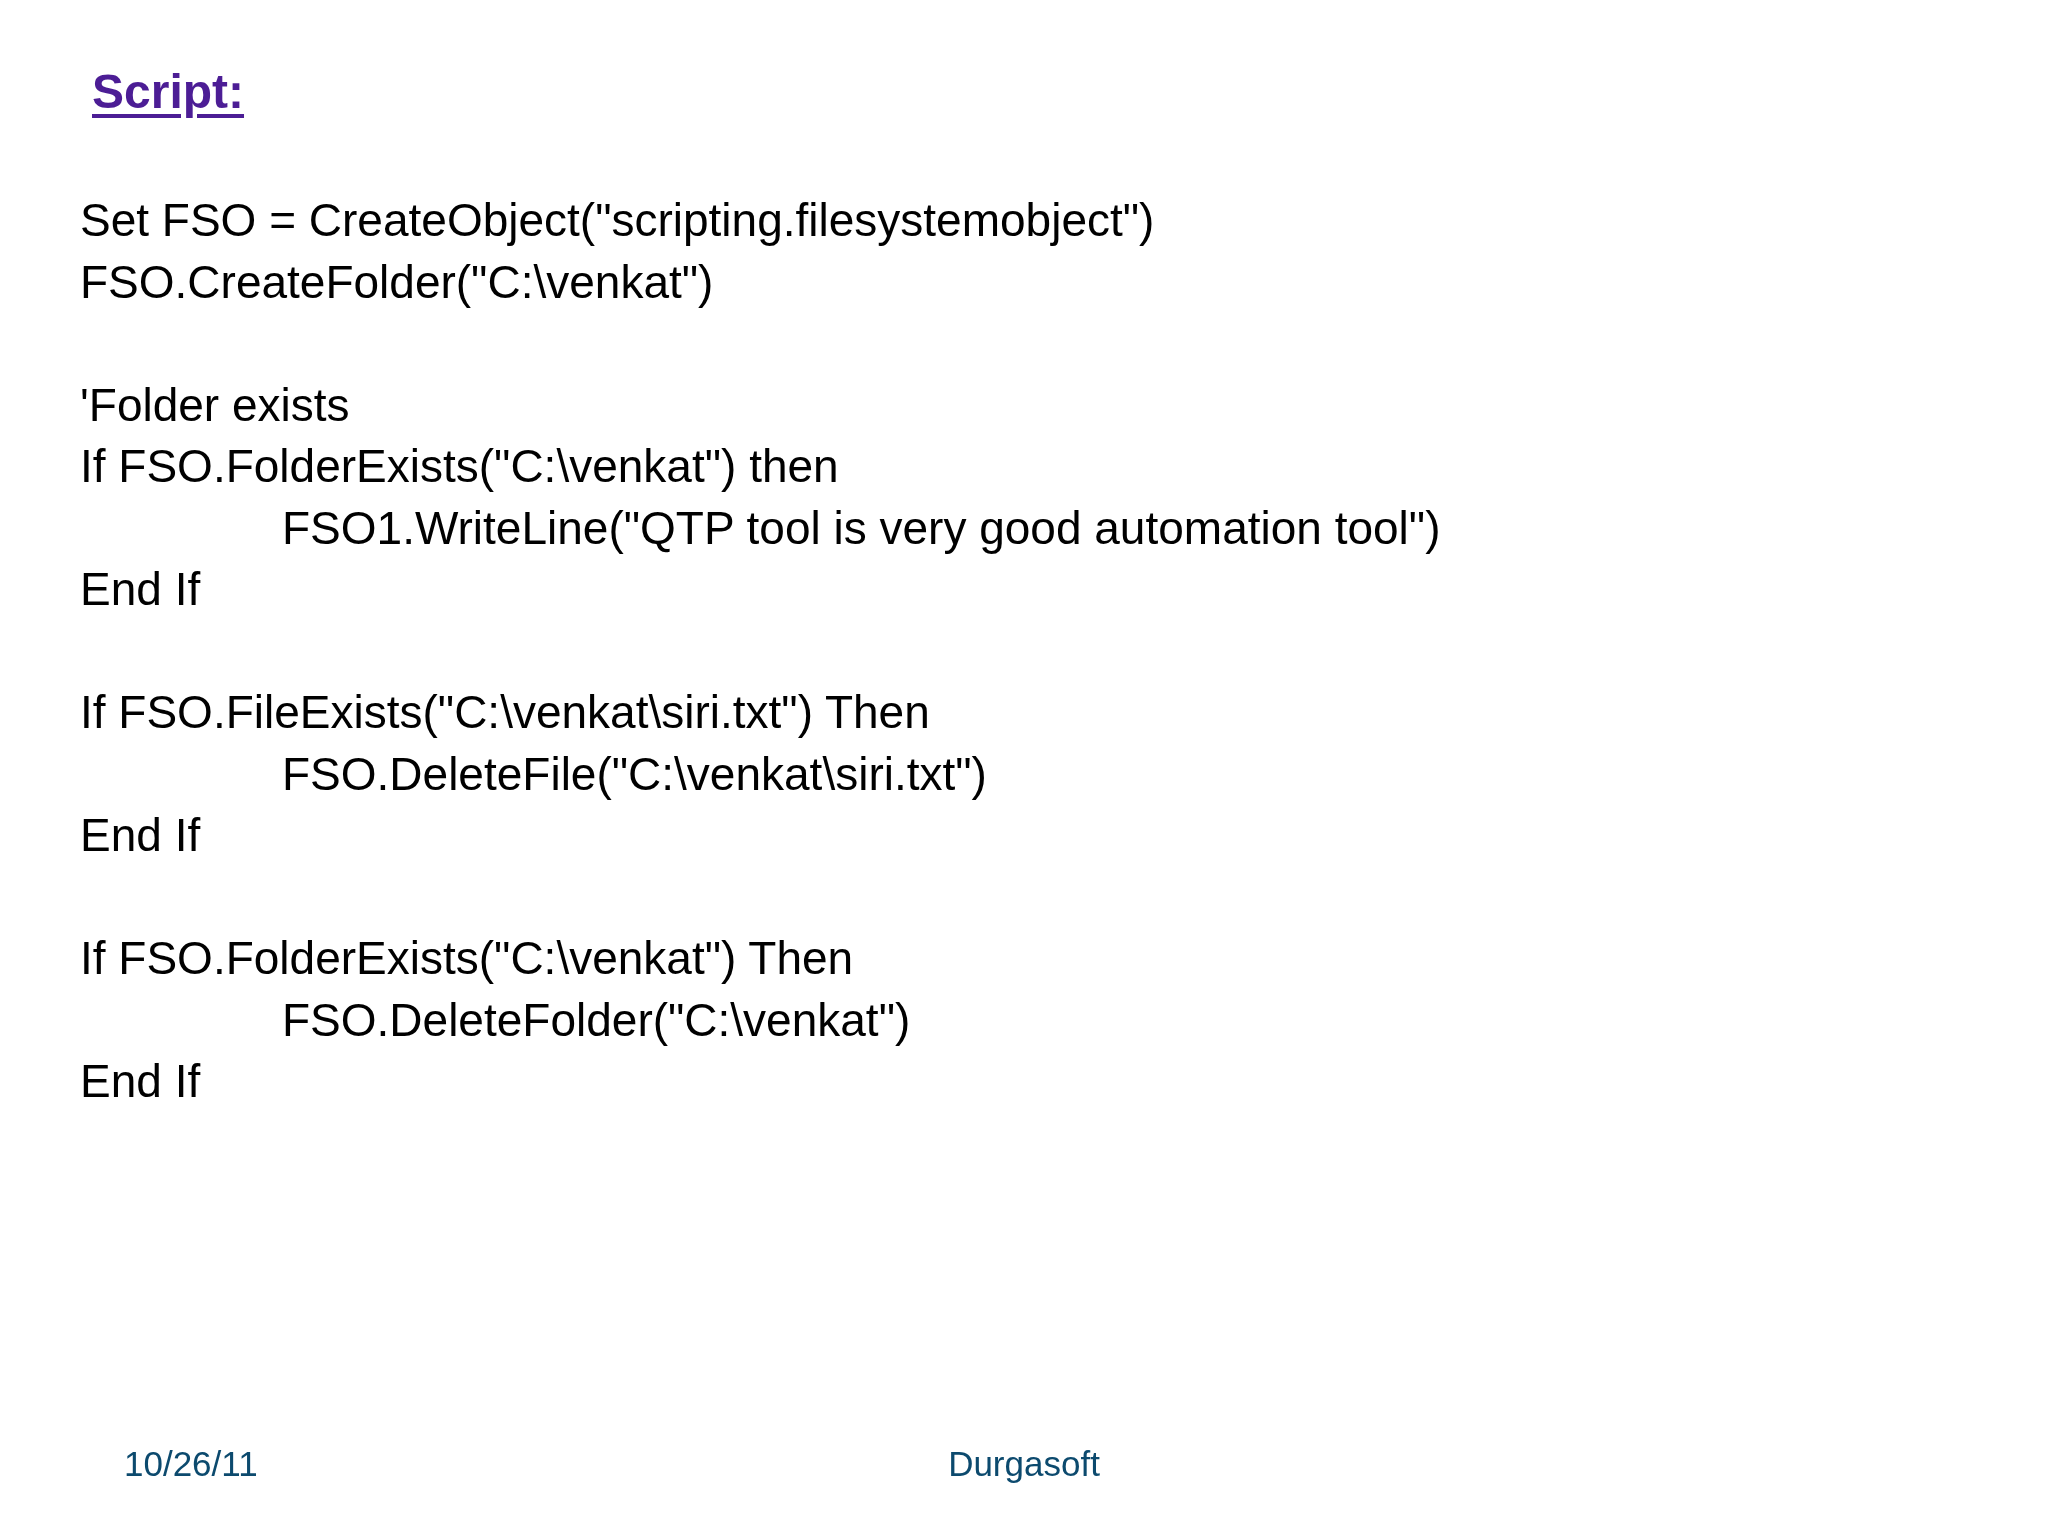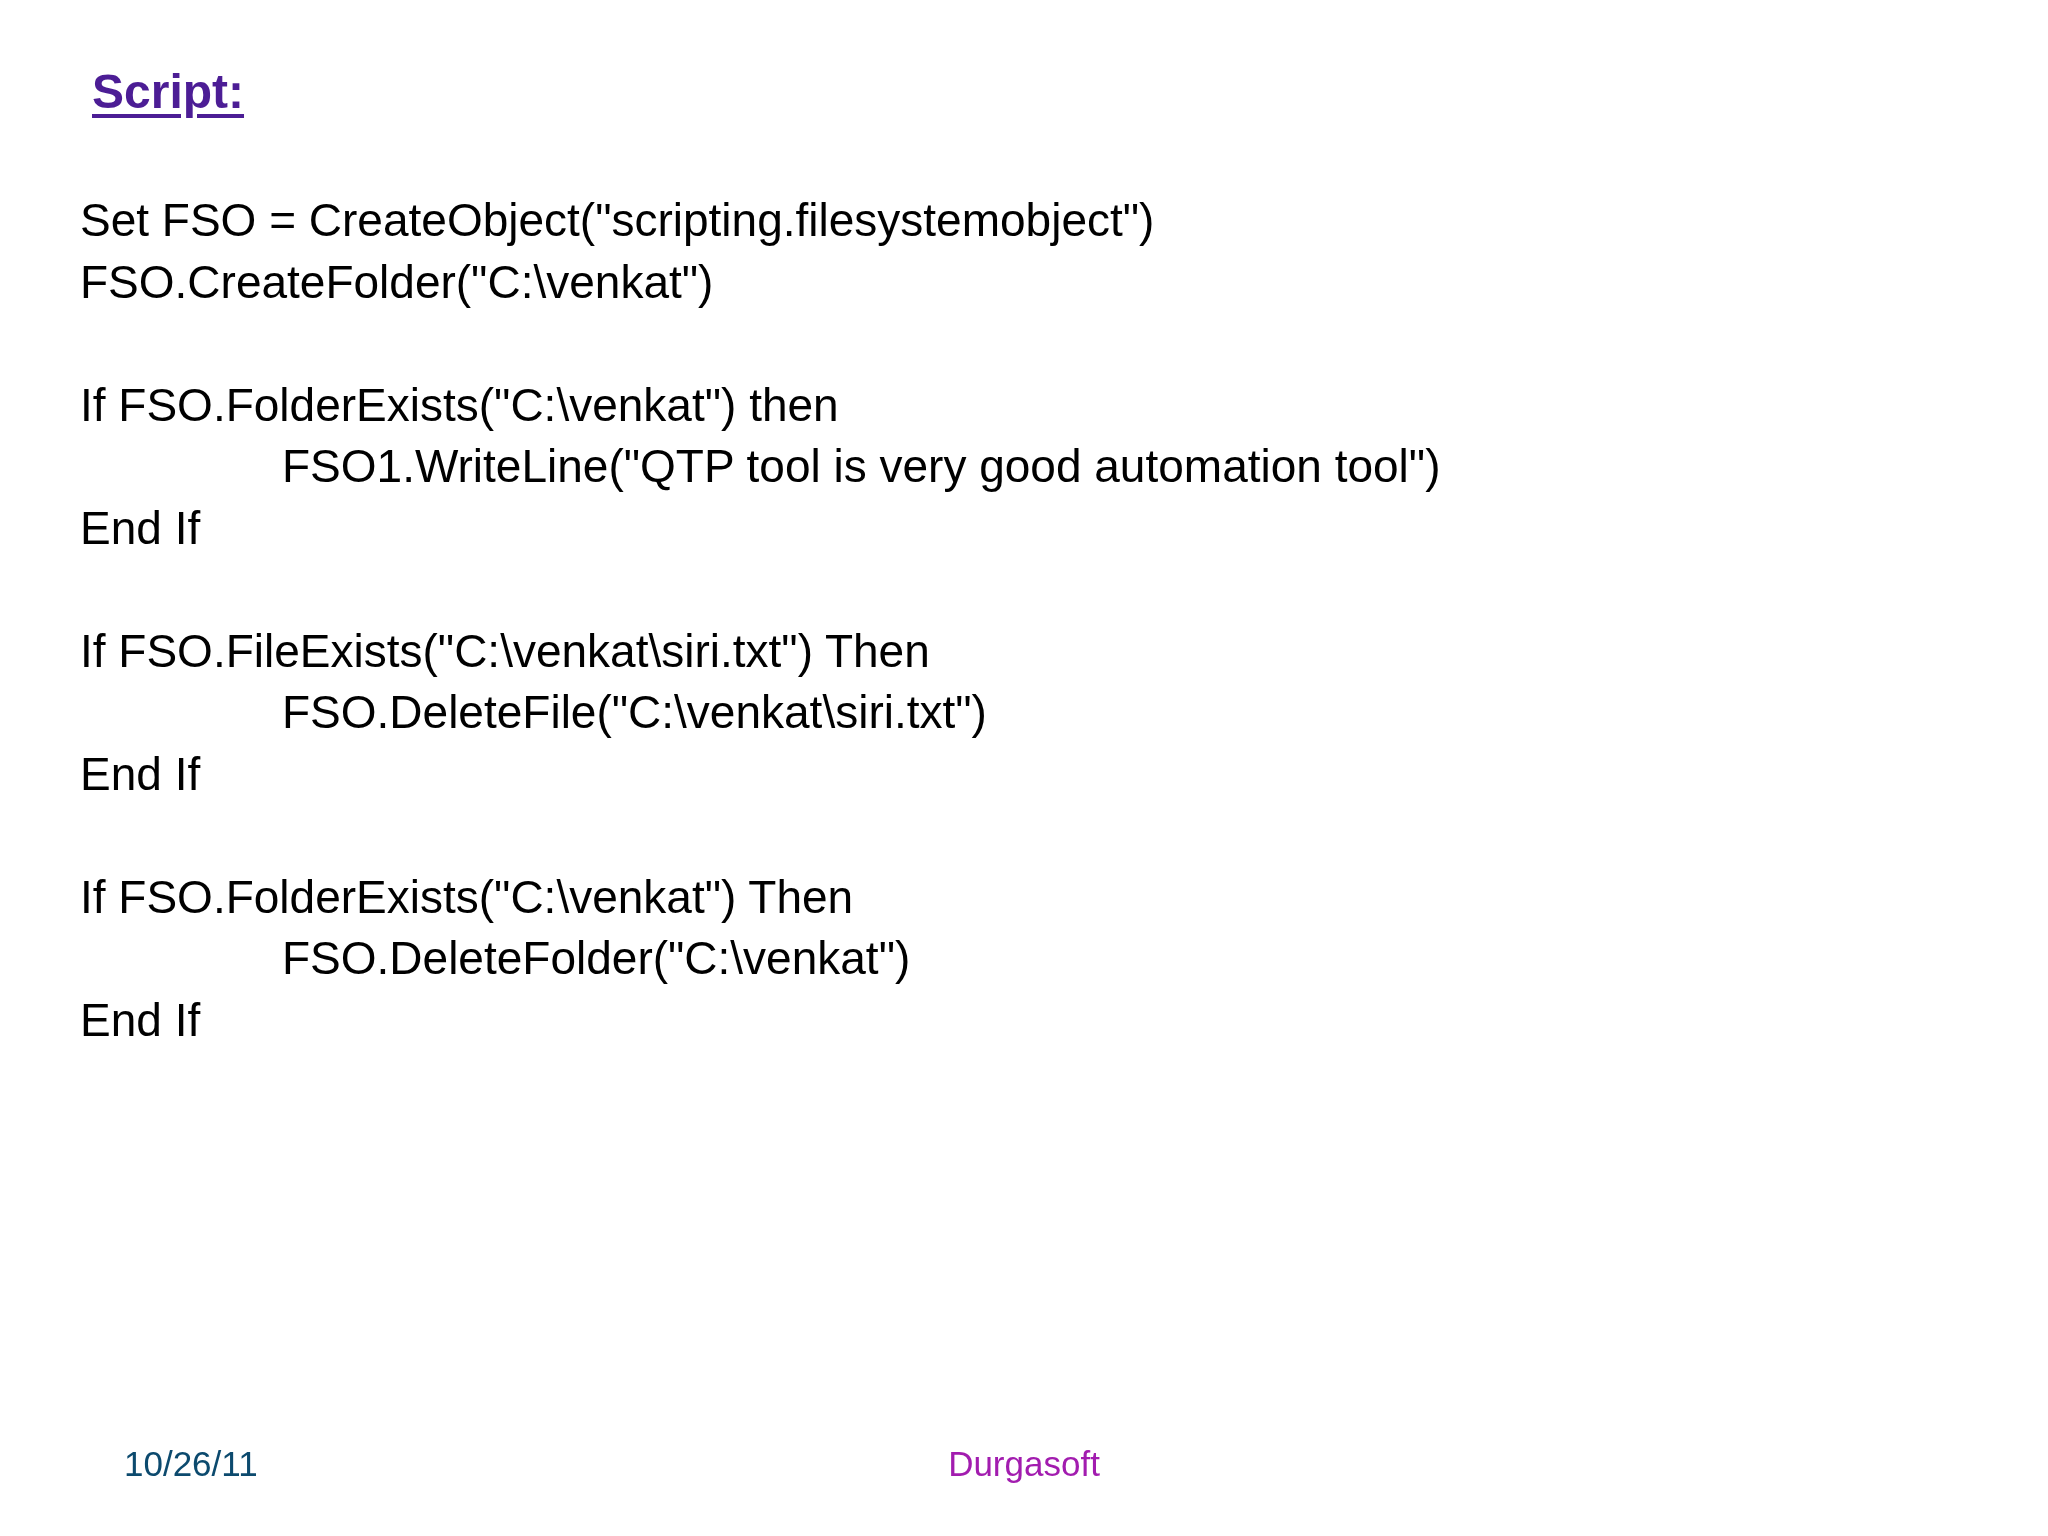--- a/index.html
+++ b/index.html
@@ -50,34 +50,35 @@
     font-size: 35px;
     color: #0c4a6e;
   }
   .footer-company {
     position: absolute;
     left: 0;
     width: 100%;
     top: 1444px;
     text-align: center;
     font-size: 35px;
-    color: #a21caf;
+    color: #0c4a6e;
   }
 </style>
 </head>
 <body>
 
 <div class="slide">
 
   <div class="title">Script:</div>
 
   <div class="code-block">
       <div class="code-line">Set FSO = CreateObject("scripting.filesystemobject")</div>
       <div class="code-line">FSO.CreateFolder("C:\venkat")</div>
       <div class="code-line">&nbsp;</div>
+      <div class="code-line">'Folder exists</div>
       <div class="code-line">If FSO.FolderExists("C:\venkat") then</div>
       <div class="code-line indent">FSO1.WriteLine("QTP tool is very good automation tool")</div>
       <div class="code-line">End If</div>
       <div class="code-line">&nbsp;</div>
       <div class="code-line">If FSO.FileExists("C:\venkat\siri.txt") Then</div>
       <div class="code-line indent">FSO.DeleteFile("C:\venkat\siri.txt")</div>
       <div class="code-line">End If</div>
       <div class="code-line">&nbsp;</div>
       <div class="code-line">If FSO.FolderExists("C:\venkat") Then</div>
       <div class="code-line indent">FSO.DeleteFolder("C:\venkat")</div>

